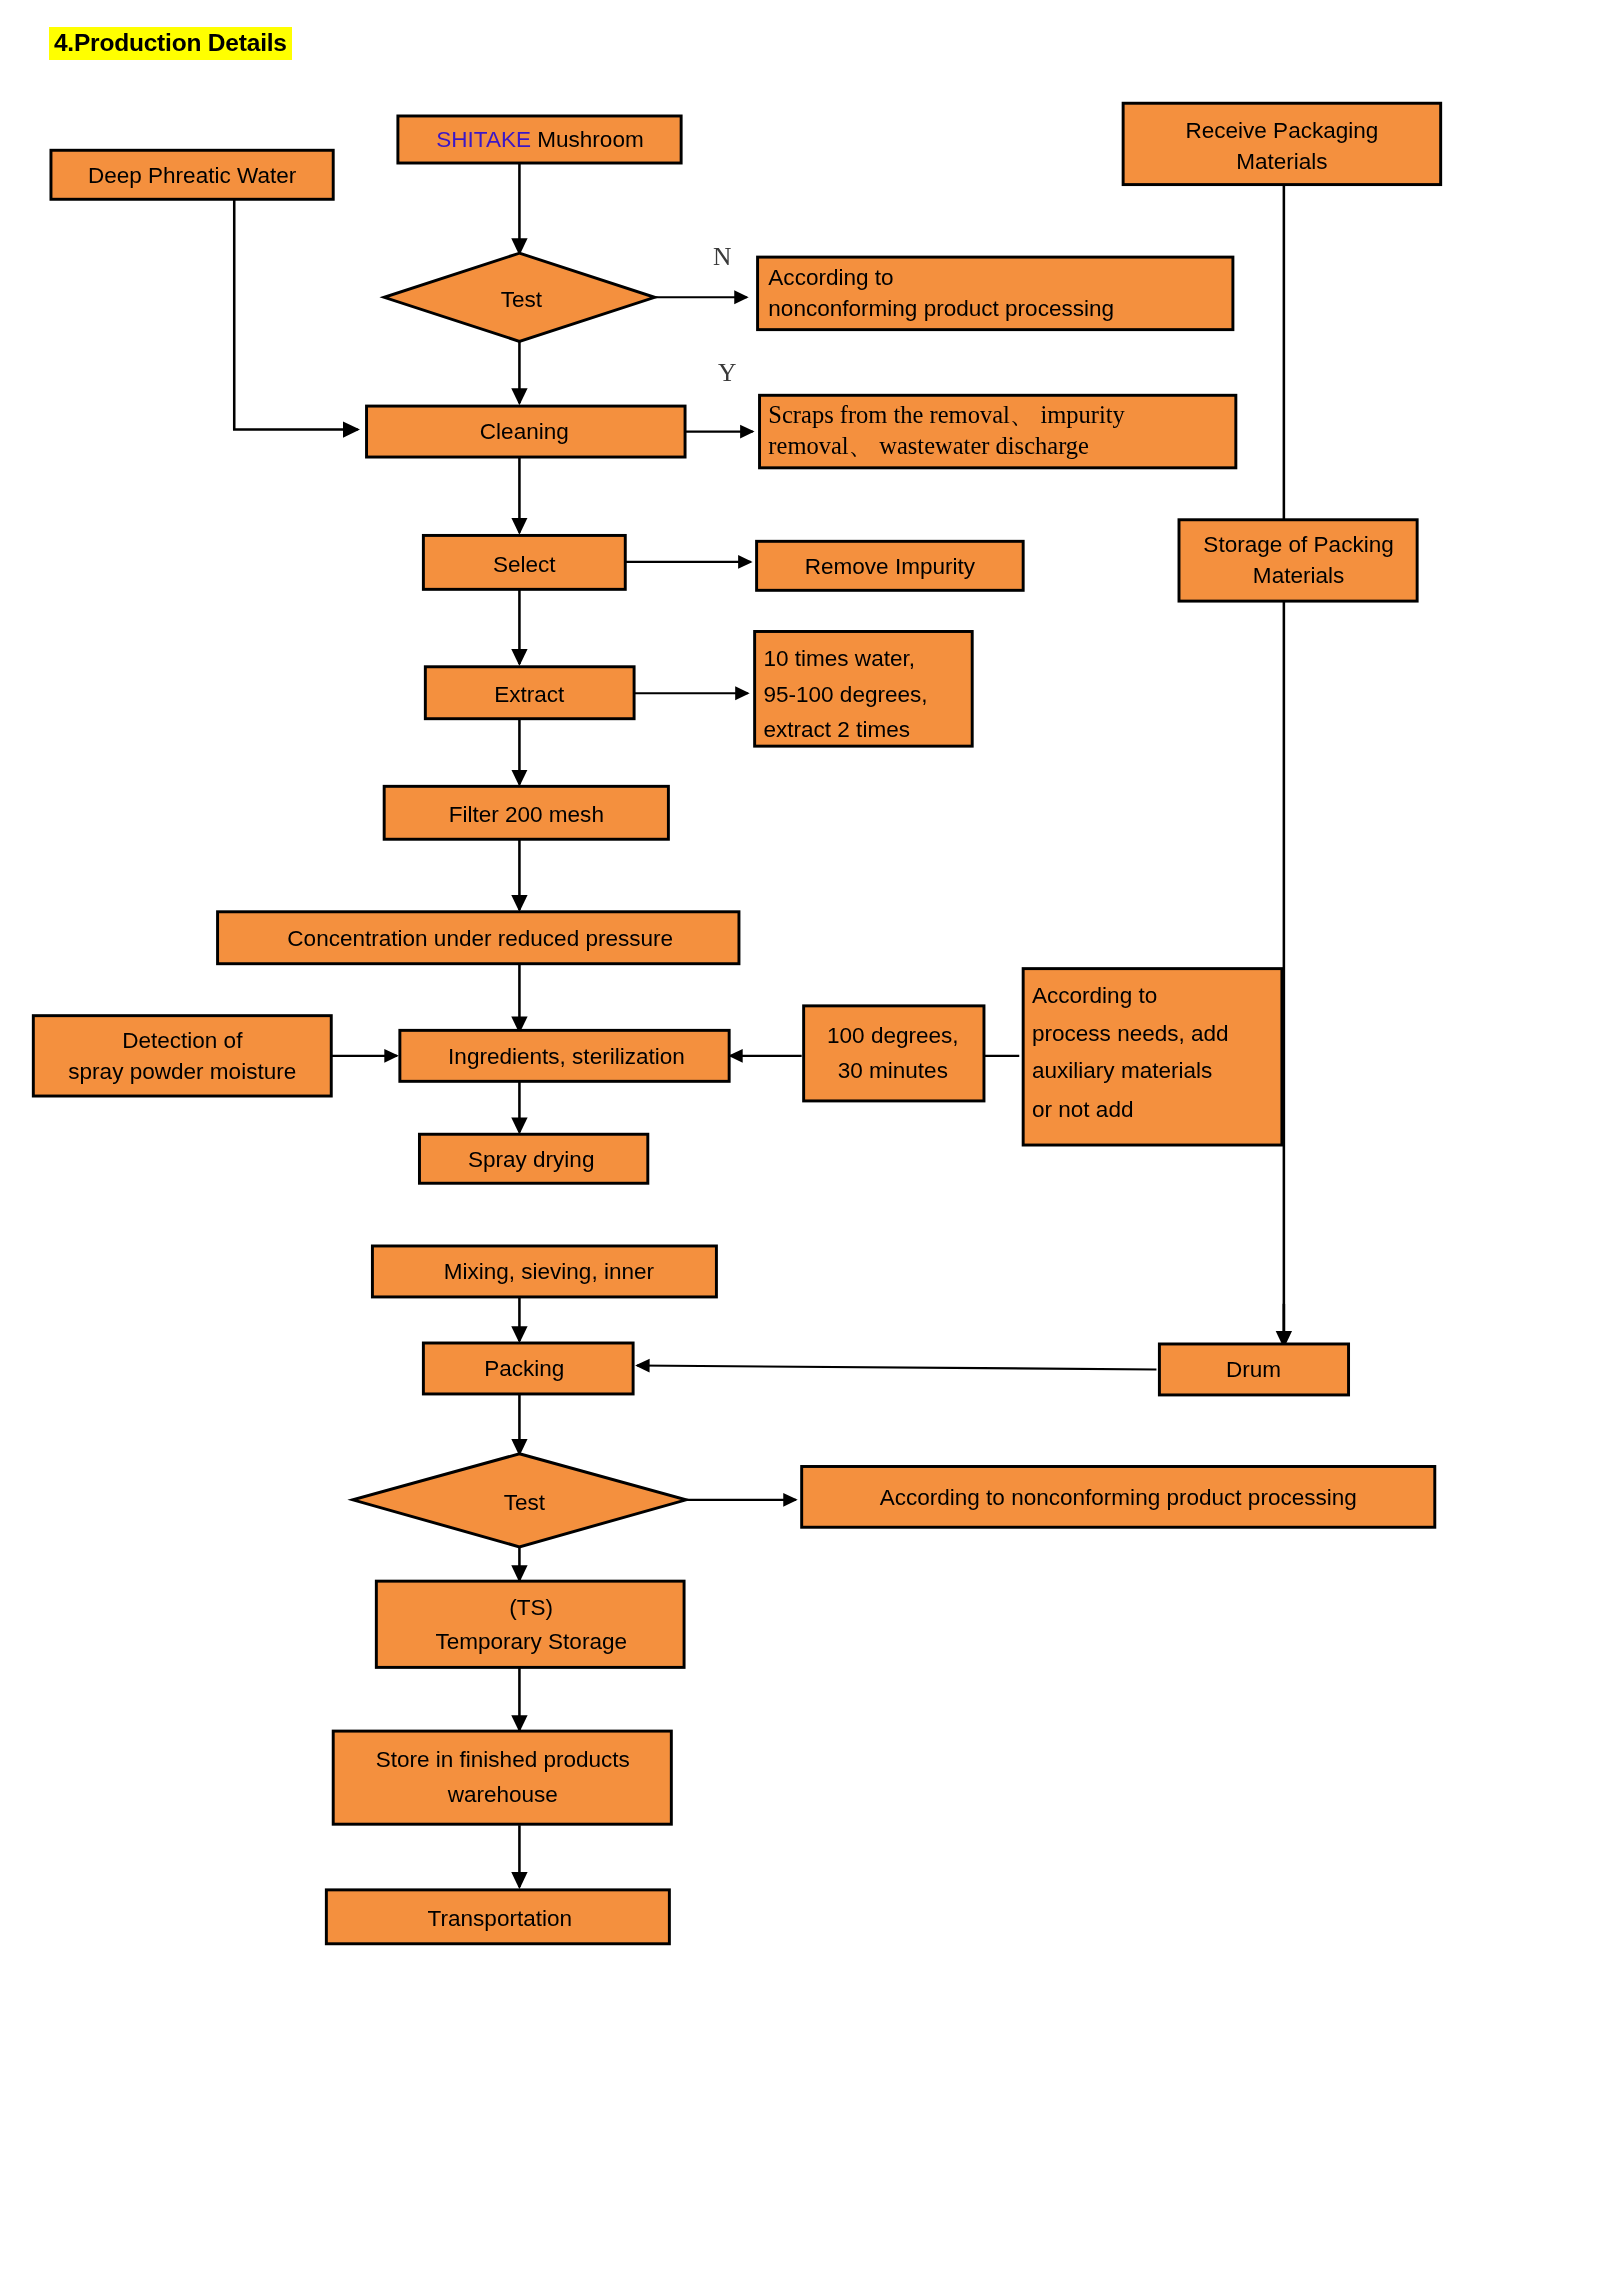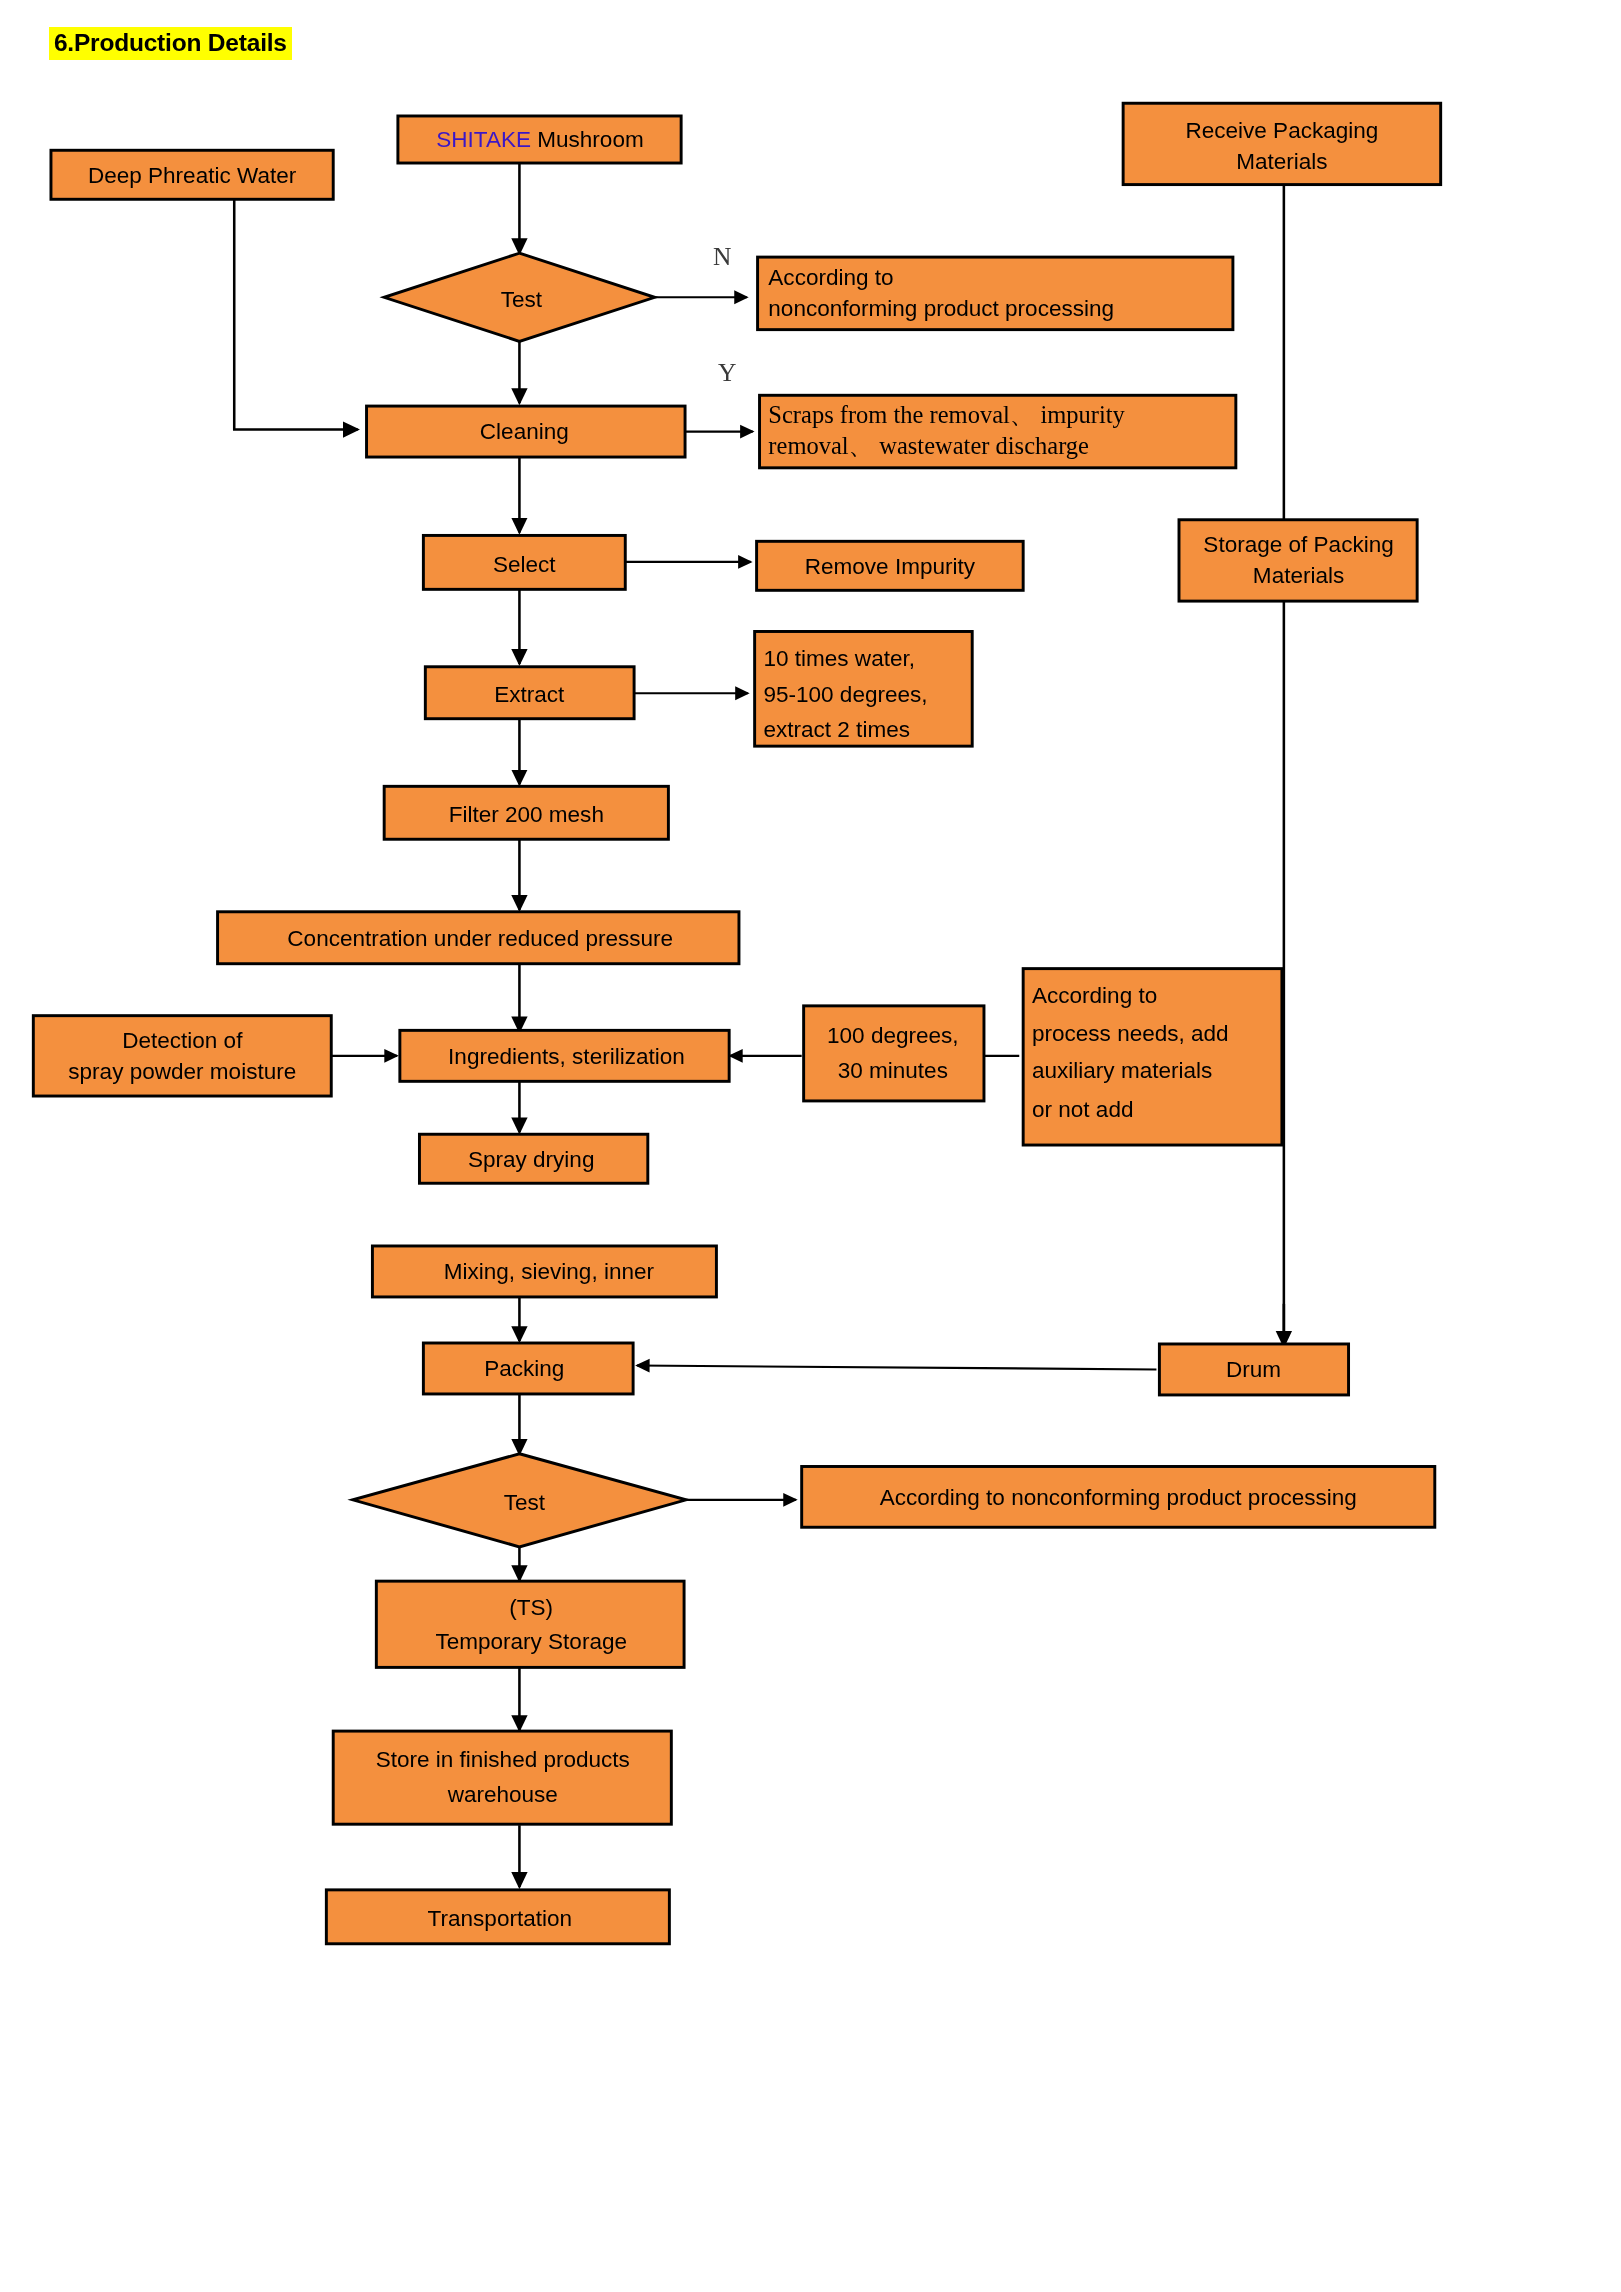--- a/index.html
+++ b/index.html
@@ -70,21 +70,21 @@
   }
   .lbl-blue {
     fill: #3b17c7;
   }
   .ctr { text-anchor: middle; }
   .lft { text-anchor: start; }
 </style>
 </head>
 <body>
 
-<div id="page-title">6.Production Details</div>
+<div id="page-title">4.Production Details</div>
 
 <svg id="flow-svg" width="1621" height="2293" viewBox="0 0 1654 2339">
   <defs>
     <marker id="arrow" viewBox="0 0 12 12" refX="10" refY="6" markerWidth="7" markerHeight="7" orient="auto-start-reverse">
       <path d="M 0 0.5 L 11.5 6 L 0 11.5 z" fill="#000000"></path>
     </marker>
     <marker id="arrowsm" viewBox="0 0 12 12" refX="10" refY="6" markerWidth="6.4" markerHeight="6.4" orient="auto-start-reverse">
       <path d="M 0 0.8 L 11.5 6 L 0 11.2 z" fill="#000000"></path>
     </marker>
   </defs>

